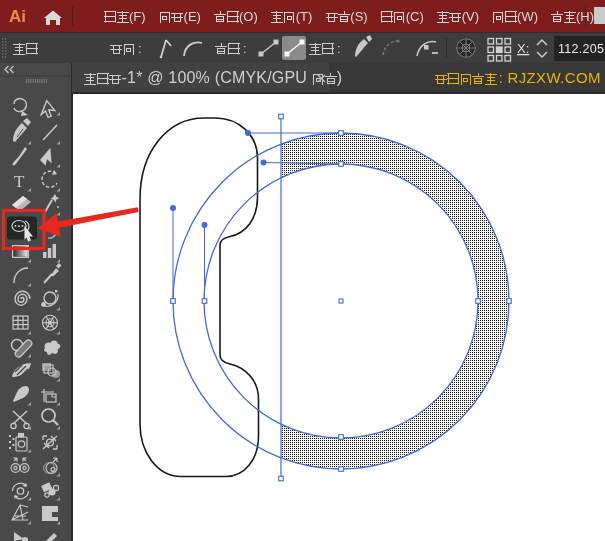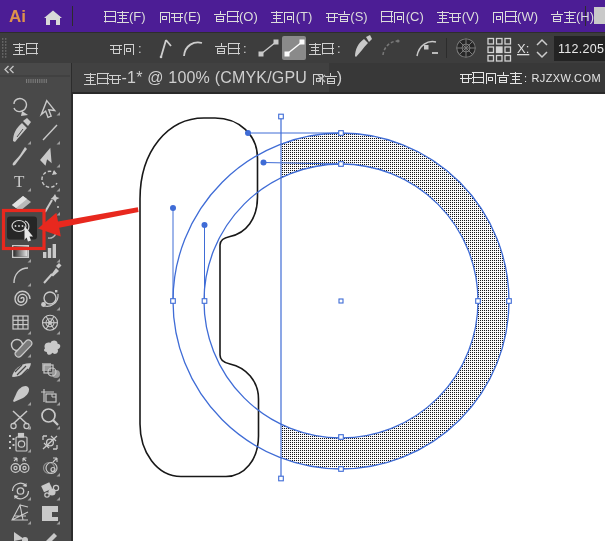--- a/index.html
+++ b/index.html
@@ -1,17 +1,17 @@
 <!DOCTYPE html>
 <html><head>
 <meta charset="utf-8">
 <style>
 *{margin:0;padding:0;box-sizing:border-box}
 html,body{width:605px;height:541px;overflow:hidden;background:#fff;font-family:"Liberation Sans",sans-serif}
-#menubar{position:absolute;left:0;top:0;width:605px;height:32px;background:#4c1d95}
+#menubar{position:absolute;left:0;top:0;width:605px;height:32px;background:#7f1d1d}
 #ctrlbar{position:absolute;left:0;top:32px;width:605px;height:31px;background:#3d3d3d;border-top:1px solid #2d2d2d}
 #tabbar{position:absolute;left:72px;top:63px;width:533px;height:31px;background:#383838}
 #tab{position:absolute;left:0px;top:0px;width:257px;height:29px;background:#414141;color:#cfcfcf;font-size:16px;line-height:29px;white-space:nowrap}
 #tabline{position:absolute;left:0;top:29px;width:533px;height:2px;background:#2a2a2a}
 #panel{position:absolute;left:0;top:63px;width:72.5px;height:478px;background:#494949;border-right:2.5px solid #2c2c2c}
 
 .g{display:inline-block;width:12px;height:12px;position:relative;top:1.5px;margin:0 0.25px}
 .gA{background:
  linear-gradient(currentColor,currentColor) 0px 0.5px/12px 1px no-repeat,
  linear-gradient(currentColor,currentColor) 0px 5.5px/12px 1px no-repeat,
@@ -174,21 +174,21 @@
     </g>
   </svg>
 </div>
 <div id="tabbar">
   <div id="tabline"></div>
   <div id="tab"><span style="margin-left:12px"></span><span class="g gB"></span><span class="g gA"></span><span class="g gD"></span><span style="letter-spacing:0.2px">-1* @ 100% (CMYK/GPU&nbsp;</span><span class="g gC"></span><span class="g gE"></span><span>)</span>
     <svg width="9" height="9" viewBox="0 0 9 9" style="position:absolute;left:245px;top:11px">
         <path d="M1,1 L8,8 M8,1 L1,8" stroke="#bbbbbb" stroke-width="1.4"></path>
       </svg>
   </div>
-  <div style="position:absolute;right:4px;top:0;height:30px;line-height:30px;color:#e5e5e5;font-size:11px;letter-spacing:0.4px;white-space:nowrap"><span class="g gD"></span><span class="g gA"></span><span class="g gC"></span><span class="g gE"></span><span class="g gB"></span><span style="margin:0 4px 0 2px">:</span>RJZXW.COM</div>
+  <div style="position:absolute;right:4px;top:0;height:30px;line-height:30px;color:#eab308;font-size:15px;letter-spacing:0.4px;white-space:nowrap"><span class="g gD"></span><span class="g gA"></span><span class="g gC"></span><span class="g gE"></span><span class="g gB"></span><span style="margin:0 4px 0 2px">:</span>RJZXW.COM</div>
 </div>
 <svg id="overlay" width="605" height="541" viewBox="0 0 605 541" style="position:absolute;left:0;top:0;pointer-events:none">
 <defs>
 <pattern id="dots" width="2" height="2" patternUnits="userSpaceOnUse">
   <rect x="0" y="0" width="1.05" height="1.05" fill="#161616"></rect>
 </pattern>
 <clipPath id="rightOfLine">
         <rect x="281" y="96" width="324" height="445"></rect>
       </clipPath>
 </defs>

